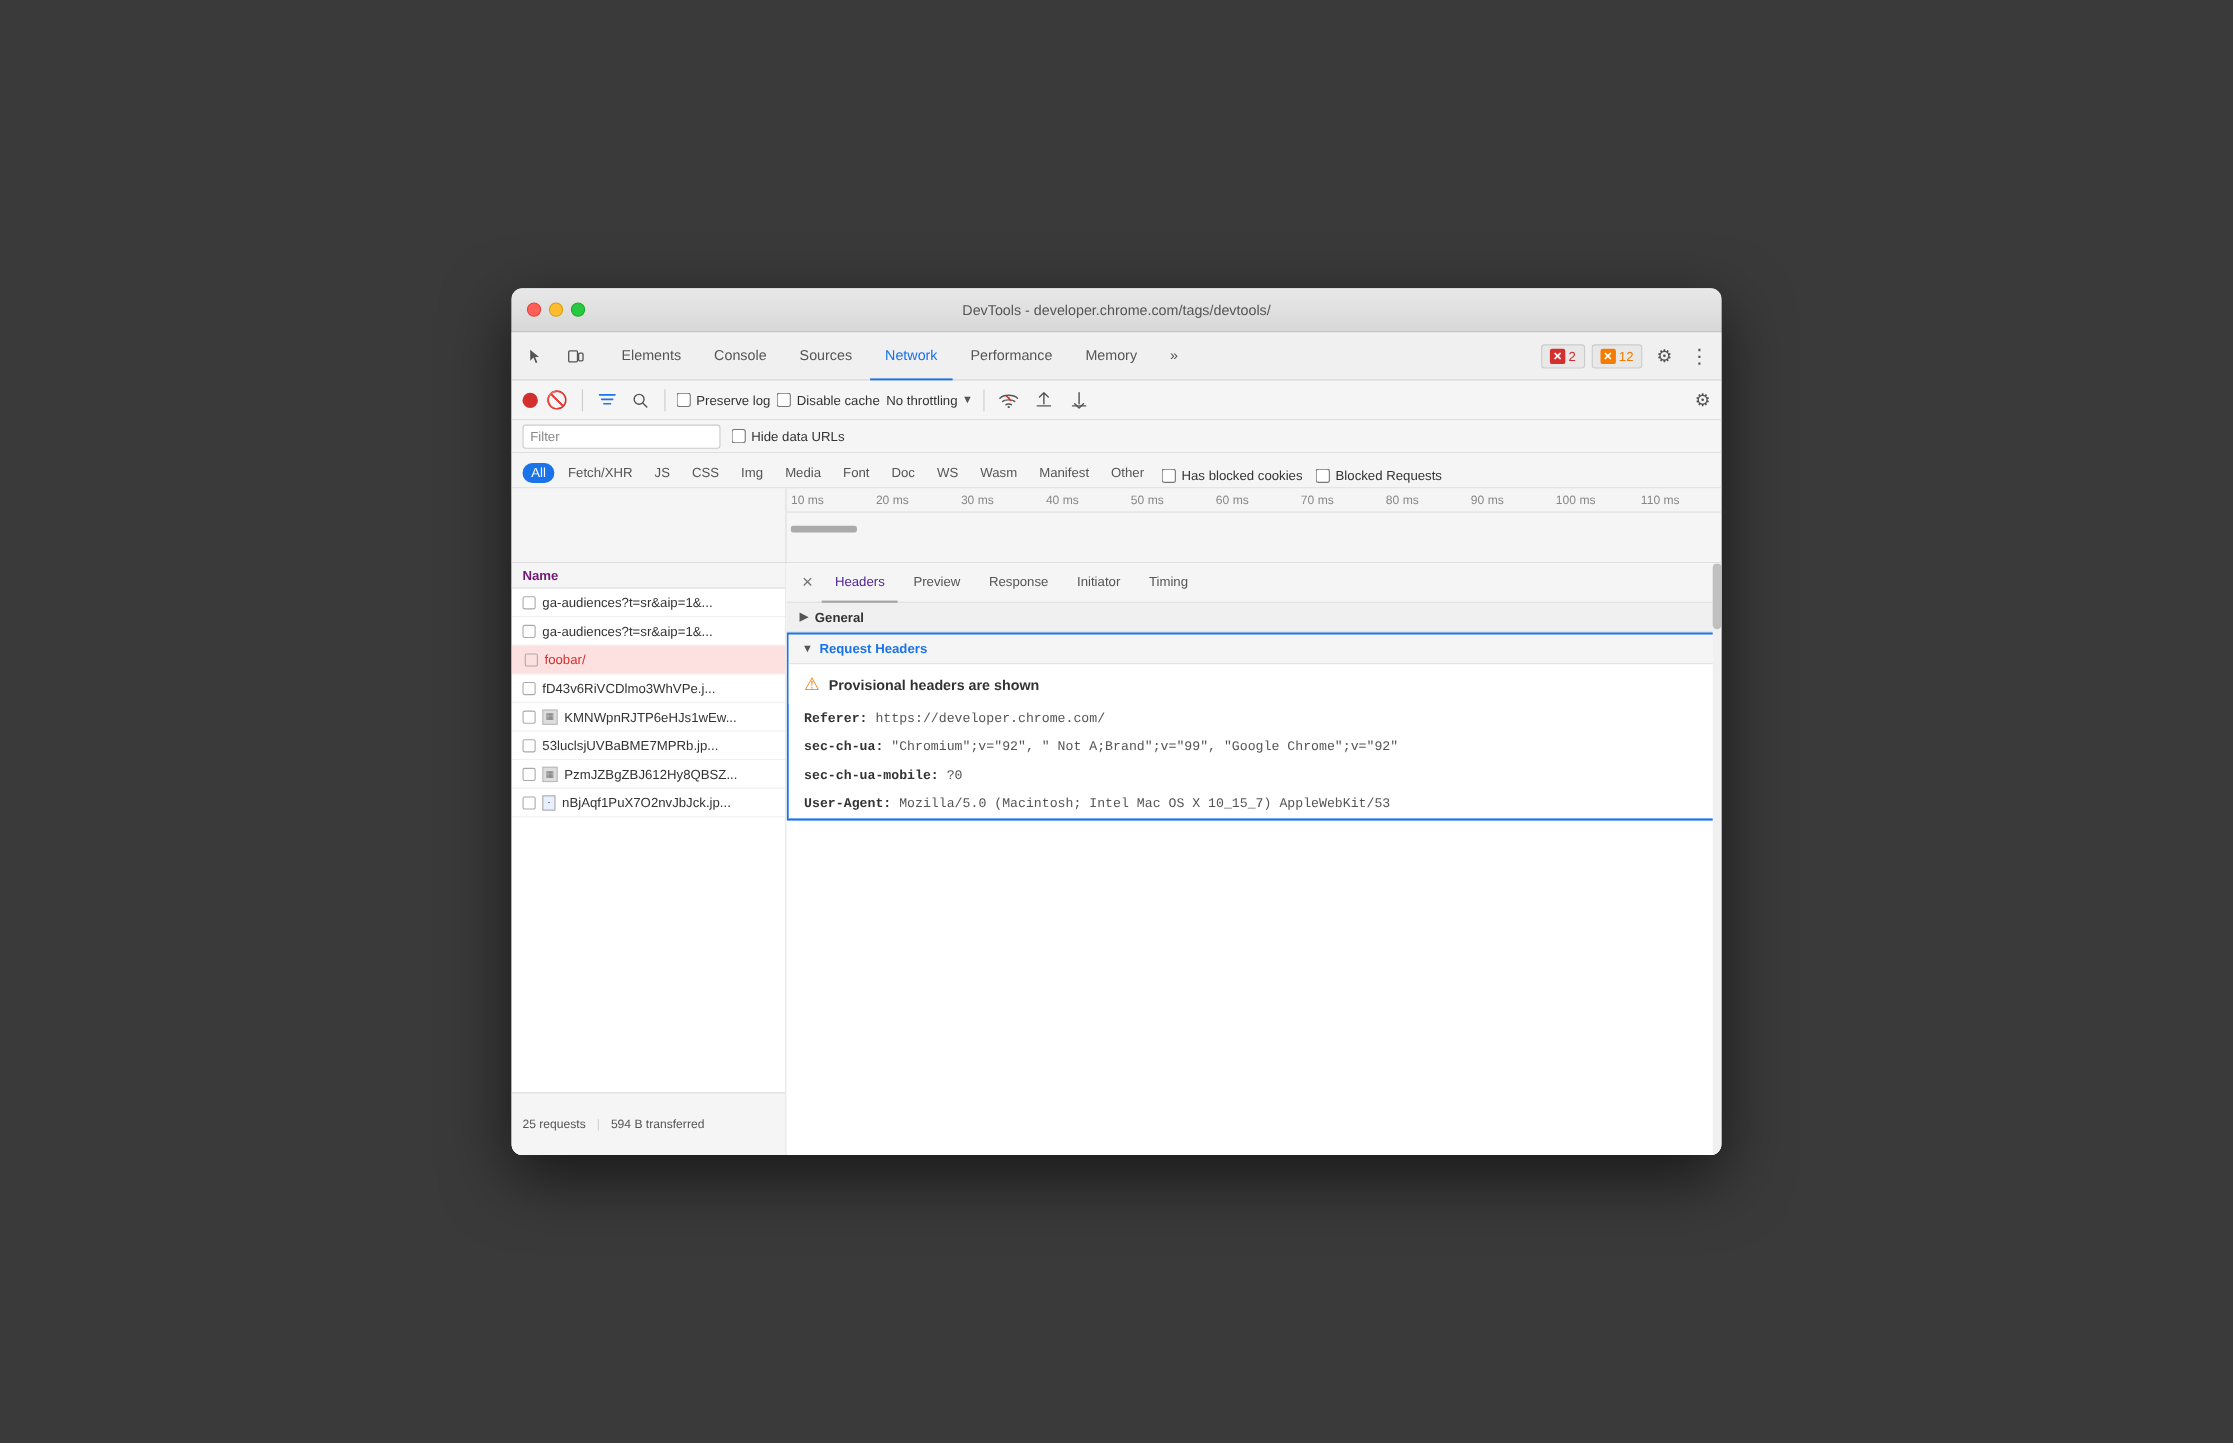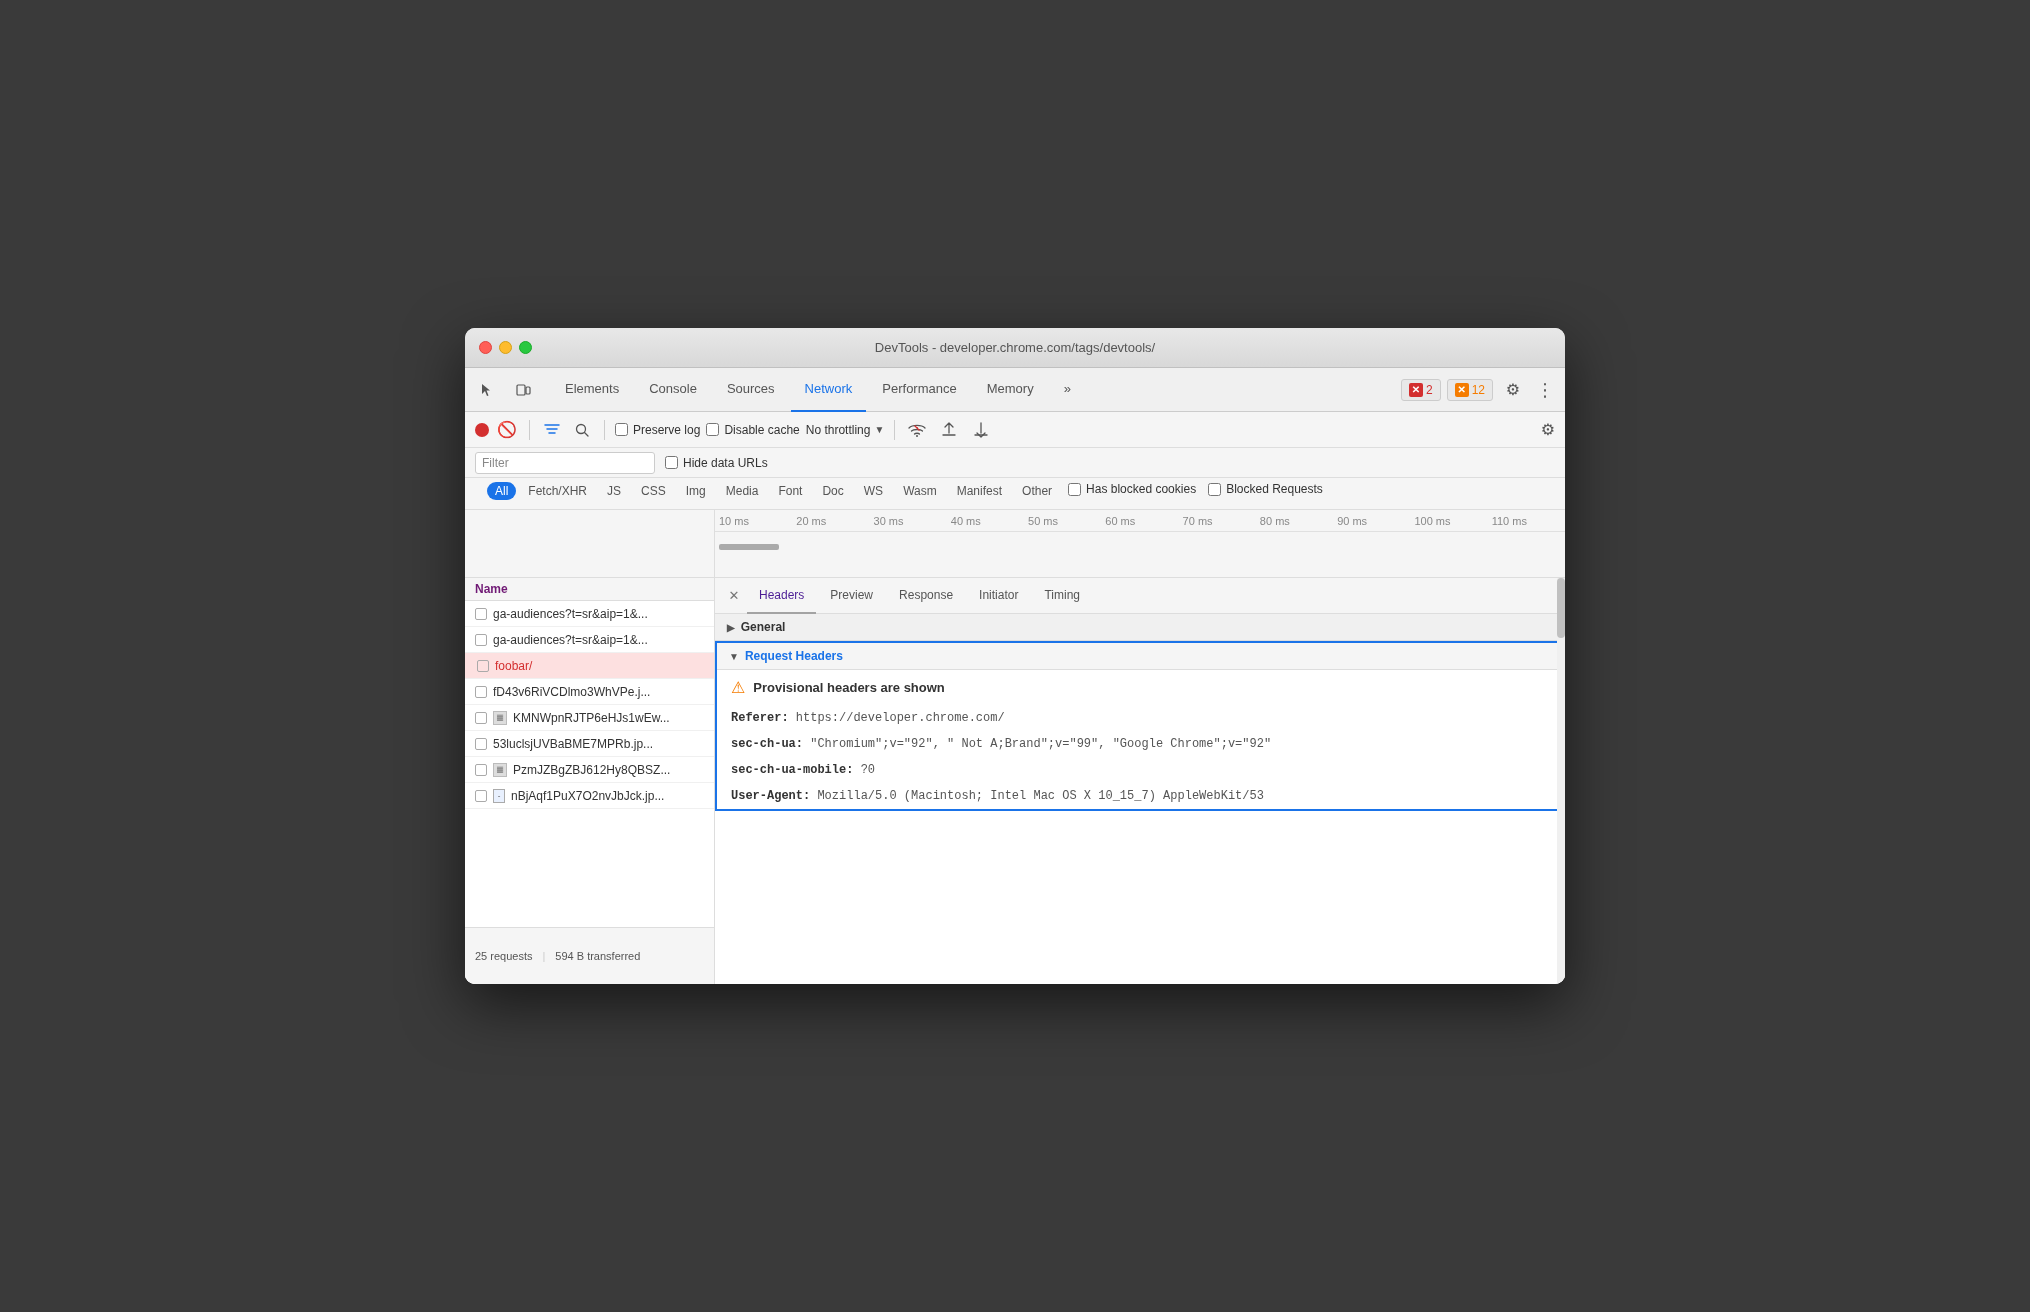--- a/index.html
+++ b/index.html
@@ -46,21 +46,21 @@
       left: 50%;
       transform: translateX(-50%);
       font-size: 13px;
       color: #555;
       font-weight: 500;
     }
     .devtools {
       background: #f0f0f0;
       display: flex;
       flex-direction: column;
-      height: 616px;
+      height: 748px;
     }
     
     .tab-bar {
       background: #f0f0f0;
       display: flex;
       align-items: center;
       padding: 0 8px;
       border-bottom: 1px solid #ccc;
       height: 44px;
       gap: 2px;
@@ -247,22 +247,22 @@
       cursor: pointer;
     }
     .hide-data-label input[type=checkbox] {
       width: 13px;
       height: 13px;
     }
     
     .type-filter-bar {
       background: #f5f5f5;
       display: flex;
-      align-items: flex-start;
-      padding: 4px 22px;
+      align-items: flex-end;
+      padding: 4px 10px;
       border-bottom: 1px solid #ddd;
       gap: 4px;
       flex-wrap: wrap;
       min-height: 32px;
     }
     .type-btn {
       padding: 2px 8px;
       font-size: 12px;
       color: #555;
       cursor: pointer;

